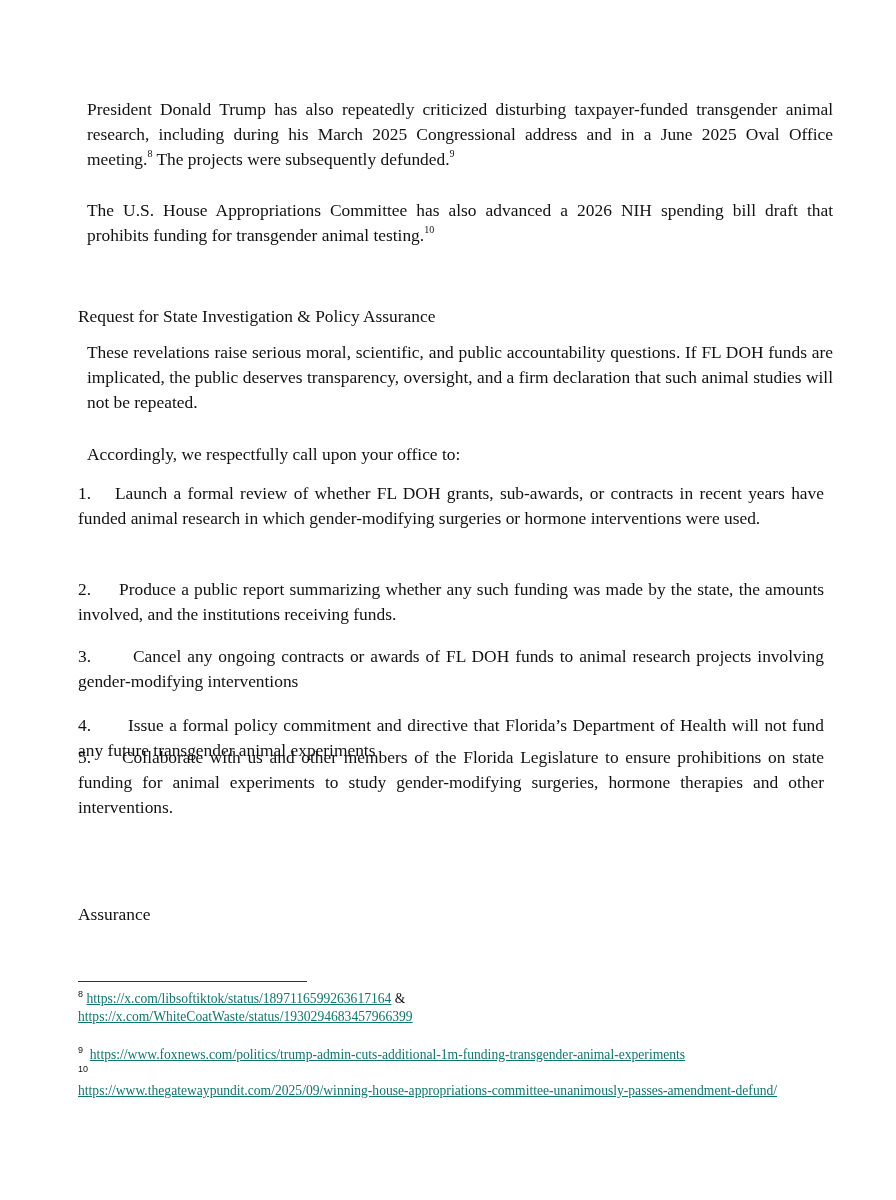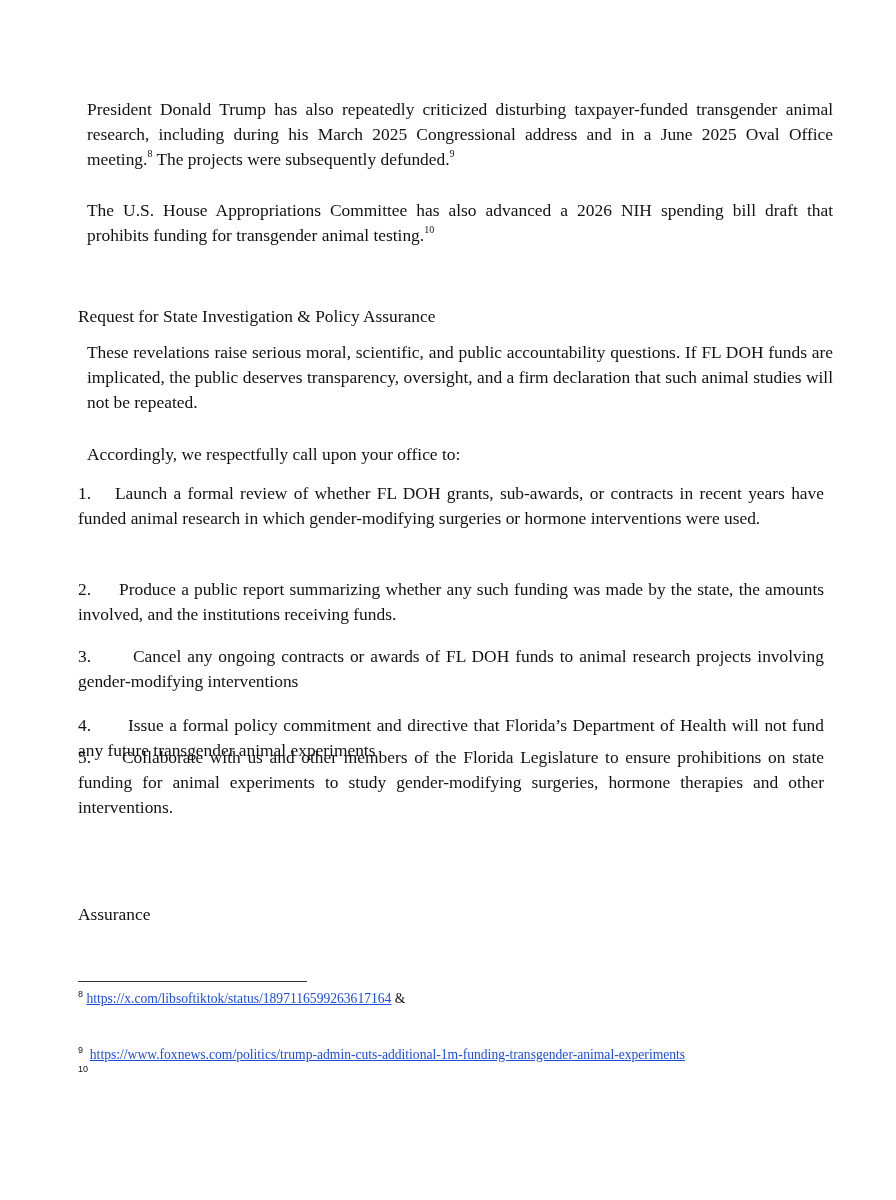--- a/index.html
+++ b/index.html
@@ -10,21 +10,21 @@
     font-size: 17.4px; line-height: 25px;
   }
   .para { margin: 9px; text-align: justify; position: absolute; left: 0; width: 746px; }
   .para.last-left { text-align-last: left; }
   sup { font-size: 10px; line-height: 0; position: relative; top: -1px; vertical-align: super; }
   .heading { font-weight: normal; position: absolute; left: 0; margin: 0; }
   .list-item { position: absolute; left: 0; width: 746px; margin: 0; text-align: justify; }
   .num { display: inline-block; }
   .rule { position: absolute; left: 0; top: 981px; width: 229px; height: 0; border-top: 1.5px solid #333; }
   .fn { position: absolute; left: 0; width: 746px; font-size: 13.6px; line-height: 18px; margin: 0; }
-  .fn a { color: #1d4ed8; text-decoration: underline; }
+  .fn a { color: #0f766e; text-decoration: underline; }
   .fnmark { font-family: "Liberation Sans", sans-serif; font-size: 9px; vertical-align: super; line-height: 0; }
   .fnmark-block { font-family: "Liberation Sans", sans-serif; font-size: 9px; display: block; line-height: 10px; }
 </style>
 </head>
 <body>
 
 <div class="page">
 
   <p class="para last-left" style="top:88px;"><span>President Donald Trump has also repeatedly criticized disturbing taxpayer-funded transgender animal research, including during his March 2025 Congressional address and in a June 2025 Oval Office meeting.</span><sup>8</sup><span> The projects were subsequently defunded.</span><sup>9</sup></p>
 
@@ -43,19 +43,19 @@
   <p class="list-item" style="top:644px; text-align-last:left;"><span class="num" style="width:55px;">3.</span><span>Cancel any ongoing contracts or awards of FL DOH funds to animal research projects involving gender-modifying interventions</span></p>
 
   <p class="list-item" style="top:713px; text-align-last:left;"><span class="num" style="width:50px;">4.</span><span>Issue a formal policy commitment and directive that Florida’s Department of Health will not fund any future transgender animal experiments</span></p>
 
   <p class="list-item" style="top:739px; text-align-last:left;margin-top:6px;"><span class="num" style="width:44px;">5.</span><span>Collaborate with us and other members of the Florida Legislature to ensure prohibitions on state funding for animal experiments to study gender-modifying surgeries, hormone therapies and other interventions.</span></p>
 
   <p class="heading" style="top:902px;">Assurance</p>
 
   <div class="rule"></div>
 
-  <p class="fn" style="top:990px;"><span class="fnmark">8</span> <a>https://x.com/libsoftiktok/status/1897116599263617164</a><span> &amp; </span><br></p>
+  <p class="fn" style="top:990px;"><span class="fnmark">8</span> <a>https://x.com/libsoftiktok/status/1897116599263617164</a><span> &amp; </span><br><a>https://x.com/WhiteCoatWaste/status/1930294683457966399</a></p>
 
   <p class="fn" style="top:1046px;"><span class="fnmark">9</span>&nbsp; <a>https://www.foxnews.com/politics/trump-admin-cuts-additional-1m-funding-transgender-animal-experiments</a></p>
 
-  <p class="fn" style="top:1064px; word-break:break-all;"><span class="fnmark-block">10</span><span style="display:block;height:8px;"></span></p>
+  <p class="fn" style="top:1064px; word-break:break-all;"><span class="fnmark-block">10</span><span style="display:block;height:8px;"></span><a>https://www.thegatewaypundit.com/2025/09/winning-house-appropriations-committee-unanimously-passes-amendment-defund/</a></p>
 
 </div>
 
 </body></html>

